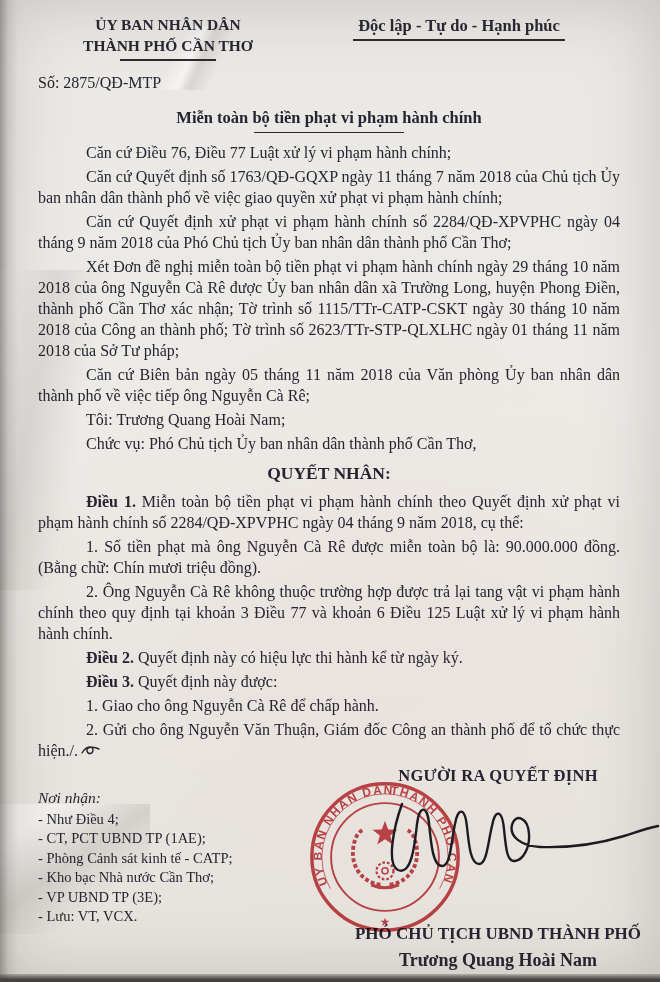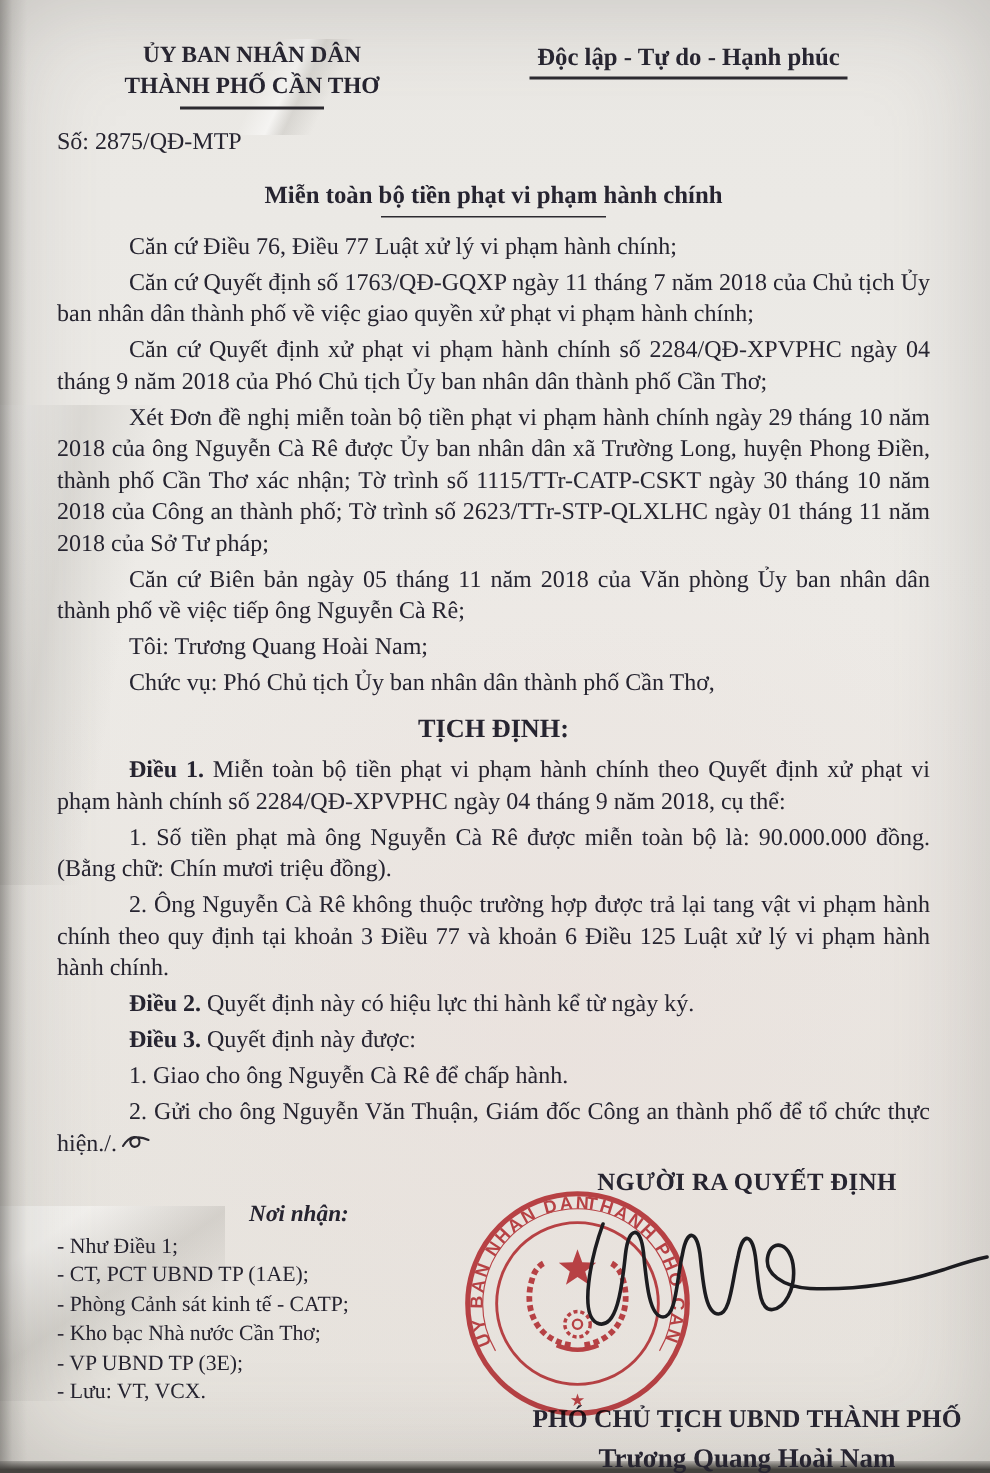--- a/index.html
+++ b/index.html
@@ -17,21 +17,21 @@
   .vignette{position:absolute;inset:0;pointer-events:none;
          box-shadow:inset 0 0 70px rgba(96,93,88,.28);}
   .crease{position:absolute;pointer-events:none;}
   .c1{left:86px;top:26px;width:210px;height:64px;
       background:linear-gradient(115deg,transparent 42%,rgba(255,255,255,.5) 50%,rgba(150,147,140,.22) 55%,transparent 63%);}
   .c2{left:0;top:270px;width:120px;height:320px;
       background:linear-gradient(100deg,rgba(255,255,255,.30) 0,rgba(150,147,140,.18) 32%,transparent 62%);}
   .c3{left:0;bottom:48px;width:150px;height:130px;
       background:linear-gradient(145deg,rgba(255,255,255,.45) 18%,rgba(140,138,132,.22) 46%,transparent 72%);}
 
-  .doc{position:absolute;inset:0;padding:26px 40px 0 38px;}
+  .doc{position:absolute;inset:0;padding:14px 40px 0 38px;}
 
   .hdr{display:flex;justify-content:space-between;align-items:flex-start;}
   .org{width:268px;text-align:center;font-weight:bold;font-size:15.5px;line-height:21px;}
   .org .rule{width:96px;height:1.5px;background:#2c2a30;margin:3px auto 0;}
   .nat{width:332px;text-align:center;font-weight:bold;}
   .nat .l1{font-size:15px;line-height:20px;}
   .nat .l2{font-size:16.5px;line-height:23px;}
   .nat .rule{width:212px;height:1.5px;background:#2c2a30;margin:2px auto 0;}
 
   .meta{display:flex;justify-content:space-between;margin-top:13px;font-size:16px;}
@@ -43,21 +43,21 @@
   .title .rule{width:150px;height:1.5px;background:#2c2a30;margin:4px auto 0;}
 
   .bodytext{margin-top:9px;font-size:16px;line-height:21px;text-align:justify;}
   .bodytext p{margin:0 0 3px;text-indent:48px;}
   .decision-heading{text-align:center;font-weight:bold;font-size:17.5px;margin:9px 0 7px;}
   .b{font-weight:bold;}
   .flourish{display:inline-block;vertical-align:baseline;margin-left:2px;}
 
   .footer{position:relative;height:200px;margin-top:5px;}
   .recipients{position:absolute;left:0;top:22px;font-size:14.5px;line-height:19.5px;text-align:left;}
-  .rec-head{font-weight:bold;font-style:italic;font-size:15.5px;margin-bottom:2px;text-align:right;}
+  .rec-head{font-weight:normal;font-style:italic;font-size:15.5px;margin-bottom:2px;}
   .sig-title{position:absolute;left:300px;top:0;width:320px;text-align:center;
              font-weight:bold;font-size:16.5px;letter-spacing:.3px;z-index:1;}
   .stamp-svg{position:absolute;left:270px;top:14px;width:154px;height:154px;z-index:2;
              mix-blend-mode:multiply;opacity:.92;}
   .sig-scribble{position:absolute;left:334px;top:22px;width:292px;height:94px;z-index:3;}
   .sig-pos{position:absolute;left:290px;top:158px;width:340px;text-align:center;
            font-weight:bold;font-size:17px;white-space:nowrap;z-index:1;}
   .sig-name{position:absolute;left:290px;top:184px;width:340px;text-align:center;
             font-weight:bold;font-size:18px;z-index:1;}
 </style>
@@ -95,38 +95,38 @@
 
     <div class="bodytext">
       <p>Căn cứ Điều 76, Điều 77 Luật xử lý vi phạm hành chính;</p>
       <p>Căn cứ Quyết định số 1763/QĐ-GQXP ngày 11 tháng 7 năm 2018 của Chủ tịch Ủy ban nhân dân thành phố về việc giao quyền xử phạt vi phạm hành chính;</p>
       <p>Căn cứ Quyết định xử phạt vi phạm hành chính số 2284/QĐ-XPVPHC ngày 04 tháng 9 năm 2018 của Phó Chủ tịch Ủy ban nhân dân thành phố Cần Thơ;</p>
       <p>Xét Đơn đề nghị miễn toàn bộ tiền phạt vi phạm hành chính ngày 29 tháng 10 năm 2018 của ông Nguyễn Cà Rê được Ủy ban nhân dân xã Trường Long, huyện Phong Điền, thành phố Cần Thơ xác nhận; Tờ trình số 1115/TTr-CATP-CSKT ngày 30 tháng 10 năm 2018 của Công an thành phố; Tờ trình số 2623/TTr-STP-QLXLHC ngày 01 tháng 11 năm 2018 của Sở Tư pháp;</p>
       <p>Căn cứ Biên bản ngày 05 tháng 11 năm 2018 của Văn phòng Ủy ban nhân dân thành phố về việc tiếp ông Nguyễn Cà Rê;</p>
       <p>Tôi: Trương Quang Hoài Nam;</p>
       <p>Chức vụ: Phó Chủ tịch Ủy ban nhân dân thành phố Cần Thơ,</p>
 
-      <div class="decision-heading">TỊCH ĐỊNH:</div>
+      <div class="decision-heading">QUYẾT NHÂN:</div>
 
       <p><span class="b">Điều 1. </span><span>Miễn toàn bộ tiền phạt vi phạm hành chính theo Quyết định xử phạt vi phạm hành chính số 2284/QĐ-XPVPHC ngày 04 tháng 9 năm 2018, cụ thể:</span></p>
       <p>1. Số tiền phạt mà ông Nguyễn Cà Rê được miễn toàn bộ là: 90.000.000 đồng. (Bằng chữ: Chín mươi triệu đồng).</p>
       <p>2. Ông Nguyễn Cà Rê không thuộc trường hợp được trả lại tang vật vi phạm hành chính theo quy định tại khoản 3 Điều 77 và khoản 6 Điều 125 Luật xử lý vi phạm hành hành chính.</p>
       <p><span class="b">Điều 2. </span><span>Quyết định này có hiệu lực thi hành kể từ ngày ký.</span></p>
       <p><span class="b">Điều 3. </span><span>Quyết định này được:</span></p>
       <p>1. Giao cho ông Nguyễn Cà Rê để chấp hành.</p>
       <p><span>2. Gửi cho ông Nguyễn Văn Thuận, Giám đốc Công an thành phố để tổ chức thực hiện./.</span><svg class="flourish" width="20" height="12" viewBox="0 0 20 12">
             <path d="M2 9 C 7 1 13 2 13 6 C 13 10 8 11 7 7 C 6 3 13 2 19 5" fill="none" stroke="#2a2830" stroke-width="1.4" stroke-linecap="round"></path>
           </svg></p>
     </div>
 
     <div class="footer">
 
       <div class="recipients">
         <div class="rec-head">Nơi nhận:</div>
-        <div>- Như Điều 1;</div>
+        <div>- Như Điều 4;</div>
         <div>- CT, PCT UBND TP (1AE);</div>
         <div>- Phòng Cảnh sát kinh tế - CATP;</div>
         <div>- Kho bạc Nhà nước Cần Thơ;</div>
         <div>- VP UBND TP (3E);</div>
         <div>- Lưu: VT, VCX.</div>
       </div>
 
       <div class="sig-title">NGƯỜI RA QUYẾT ĐỊNH</div>
 
       <svg class="stamp-svg" viewBox="0 0 200 200">

